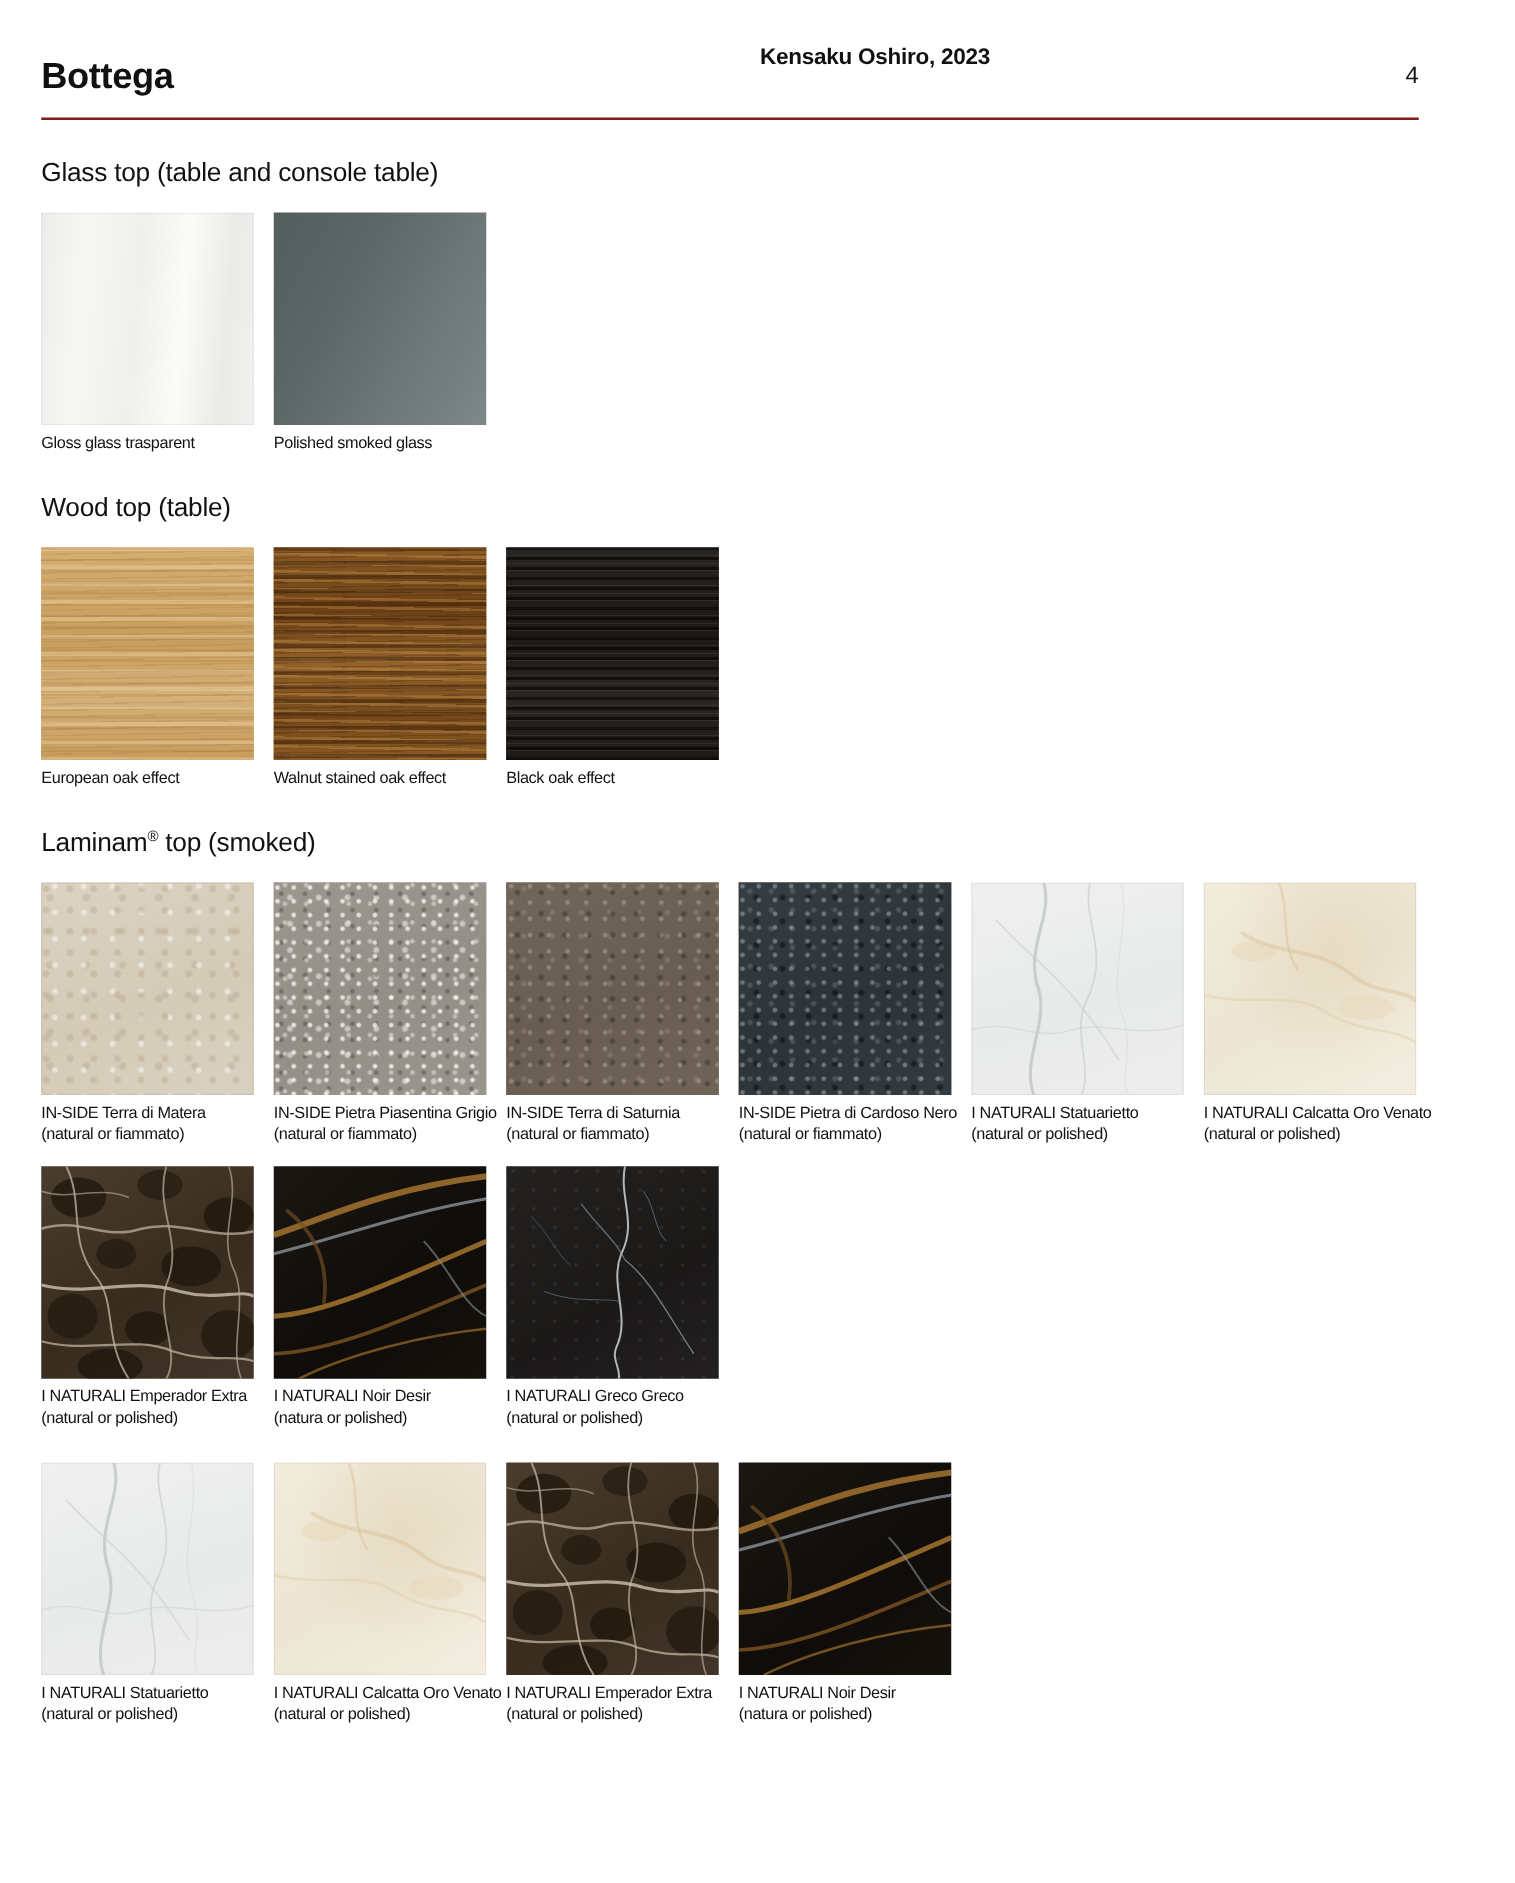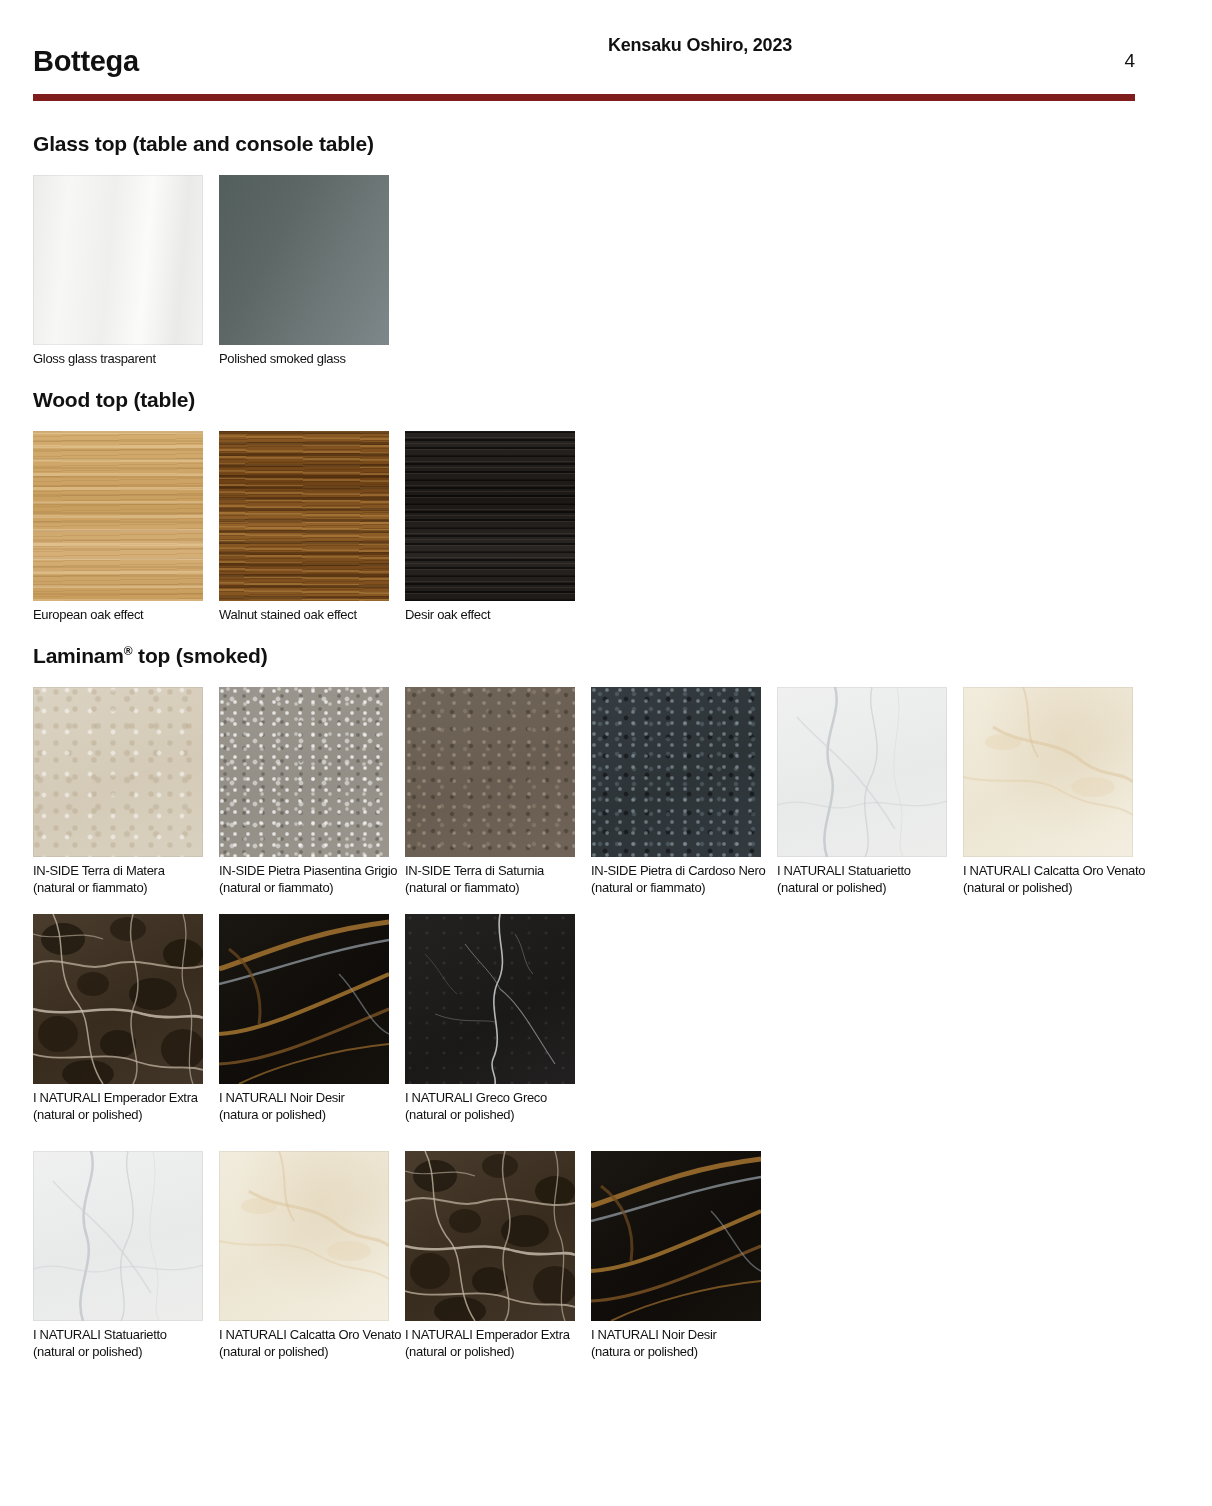--- a/index.html
+++ b/index.html
@@ -6,35 +6,35 @@
   html, body {
     width: 1212px; height: 1506px;
     background: #ffffff;
     overflow: hidden;
     font-family: "Liberation Sans", "DejaVu Sans", sans-serif;
     color: #111111;
   }
   .page { margin: 0 77px 0 33px; width: 1102px; }
 
   
-  .header { position: relative; padding: 46px 0 18px 0; border-bottom: 7px solid #7f1d1d; }
+  .header { position: relative; padding: 46px 0 18px 0; border-bottom: 2px solid #7f1d1d; }
   .brand { font-size: 29px; font-weight: 600; letter-spacing: -0.3px; line-height: 30px; }
   .doc-title {
     position: absolute; left: 667px; bottom: 38px;
     transform: translateX(-50%);
     font-size: 18px; font-weight: bold; letter-spacing: -0.2px; white-space: nowrap;
   }
   .page-num { position: absolute; right: 0; bottom: 22px; font-size: 19px; font-weight: 400; }
 
   
-  .section { margin-top: 20px; }
+  .section { margin-top: 32px; }
   .section.first { margin-top: 30px; }
   .section.tight { margin-top: 28px; }
   .section h2 {
-    font-size: 21px; font-weight: 700; letter-spacing: -0.2px;
+    font-size: 21px; font-weight: 400; letter-spacing: -0.2px;
     line-height: 26px; margin-bottom: 18px;
   }
   .section h2 sup { font-size: 12px; vertical-align: super; line-height: 0; }
 
   .row { display: flex; gap: 16px; align-items: flex-end; }
   .row + .row { margin-top: 18px; }
 
   figure.tile { width: 170px; flex: 0 0 170px; }
   .swatch { position: relative; width: 170px; height: 170px; overflow: hidden; }
   .swatch svg.veins { position: absolute; inset: 0; width: 100%; height: 100%; display: block; }
@@ -229,21 +229,21 @@
       <figure class="tile">
         <div class="swatch tx-walnut"></div>
         <figcaption class="cap">
           <div class="cap-name">Walnut stained oak effect</div>
           <div class="cap-variant"></div>
         </figcaption>
       </figure>
       <figure class="tile">
         <div class="swatch tx-blackoak"></div>
         <figcaption class="cap">
-          <div class="cap-name">Desir oak effect</div>
+          <div class="cap-name">Black oak effect</div>
           <div class="cap-variant"></div>
         </figcaption>
       </figure>
     </div>
   </section>
 
   <section class="section">
     <h2><span>Laminam</span><sup>®</sup><span> top (smoked)</span></h2>
     <div class="row">
       <figure class="tile">

